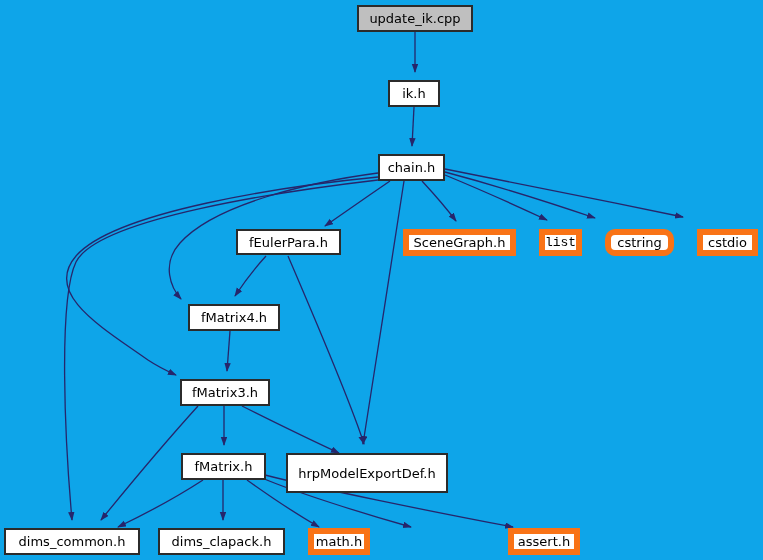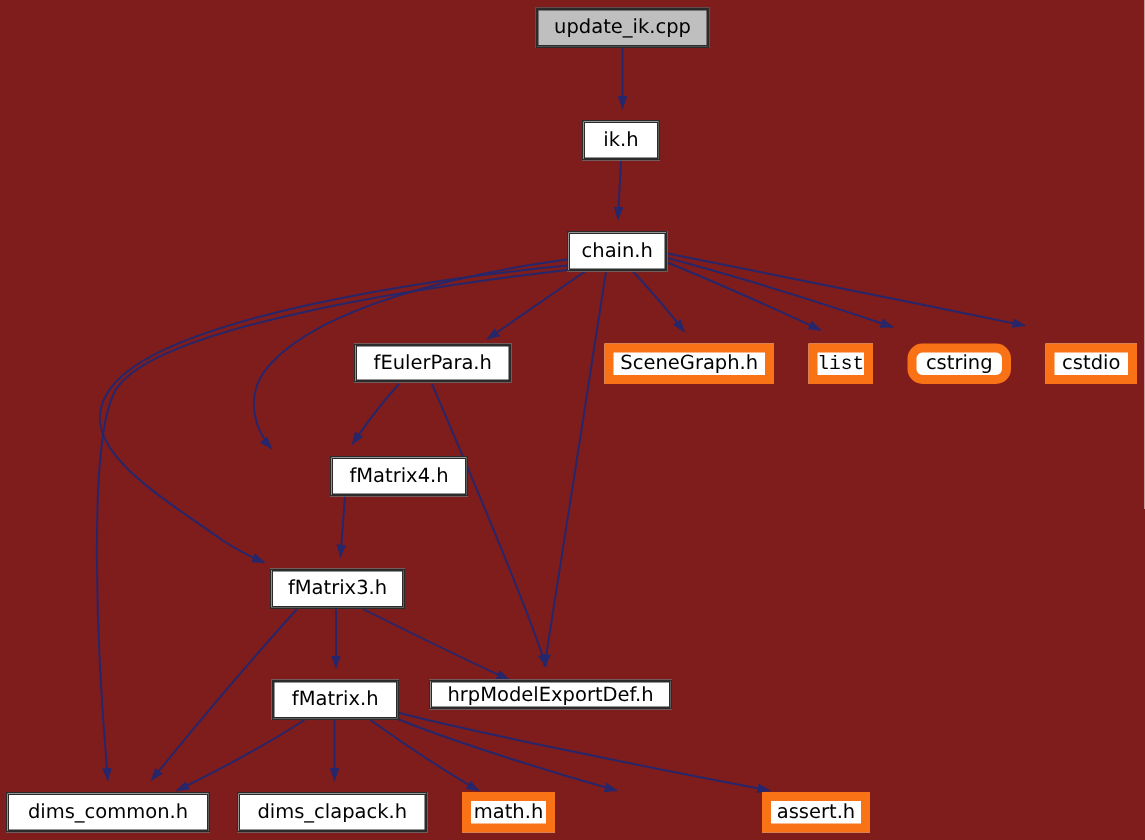--- a/index.html
+++ b/index.html
@@ -1,19 +1,19 @@
 <!DOCTYPE html>
 <html><head>
 <meta charset="utf-8">
 <style>
   html,body{margin:0;padding:0;background:#ffffff;}
   #canvas{
     position:relative;
     width:763px;height:560px;
-    background:#7f1d1d;
+    background:#0ea5e9;
     font-family:"DejaVu Sans","Liberation Sans",sans-serif;
     overflow:hidden;
   }
   #edge-layer{position:absolute;left:0;top:0;width:763px;height:560px;}
   .node{
     position:absolute;
     box-sizing:border-box;
     display:flex;align-items:center;justify-content:center;
     white-space:nowrap;
     font-size:13px;
@@ -81,30 +81,30 @@
   </div>
   <div class="node" style="left: 539px; top: 229px; width: 43px; height: 27px; font-family: Liberation Mono, monospace;">
     <span>list</span>
   </div>
   <div class="node" style="left: 605px; top: 229px; width: 69px; height: 27px; border-radius: 10px;">
     <span>cstring</span>
   </div>
   <div class="node" style="left: 697px; top: 229px; width: 61px; height: 27px;">
     <span>cstdio</span>
   </div>
-  <div class="node strong" style="left: 188px; top: 304px; width: 92px; height: 27px; margin-left: 32px;">
+  <div class="node strong" style="left: 188px; top: 304px; width: 92px; height: 27px;">
     <span>fMatrix4.h</span>
   </div>
   <div class="node strong" style="left: 180px; top: 379px; width: 90px; height: 27px;">
     <span>fMatrix3.h</span>
   </div>
   <div class="node strong" style="left: 181px; top: 453px; width: 85px; height: 27px;">
     <span>fMatrix.h</span>
   </div>
-  <div class="node strong" style="left: 286px; top: 453px; width: 162px; height: 20px;">
+  <div class="node strong" style="left: 286px; top: 453px; width: 162px; height: 40px;">
     <span>hrpModelExportDef.h</span>
   </div>
   <div class="node strong" style="left: 4px; top: 528px; width: 136px; height: 27px;">
     <span>dims_common.h</span>
   </div>
   <div class="node strong" style="left: 158px; top: 528px; width: 127px; height: 27px;">
     <span>dims_clapack.h</span>
   </div>
   <div class="node" style="left: 308px; top: 528px; width: 62px; height: 27px;">
     <span>math.h</span>

